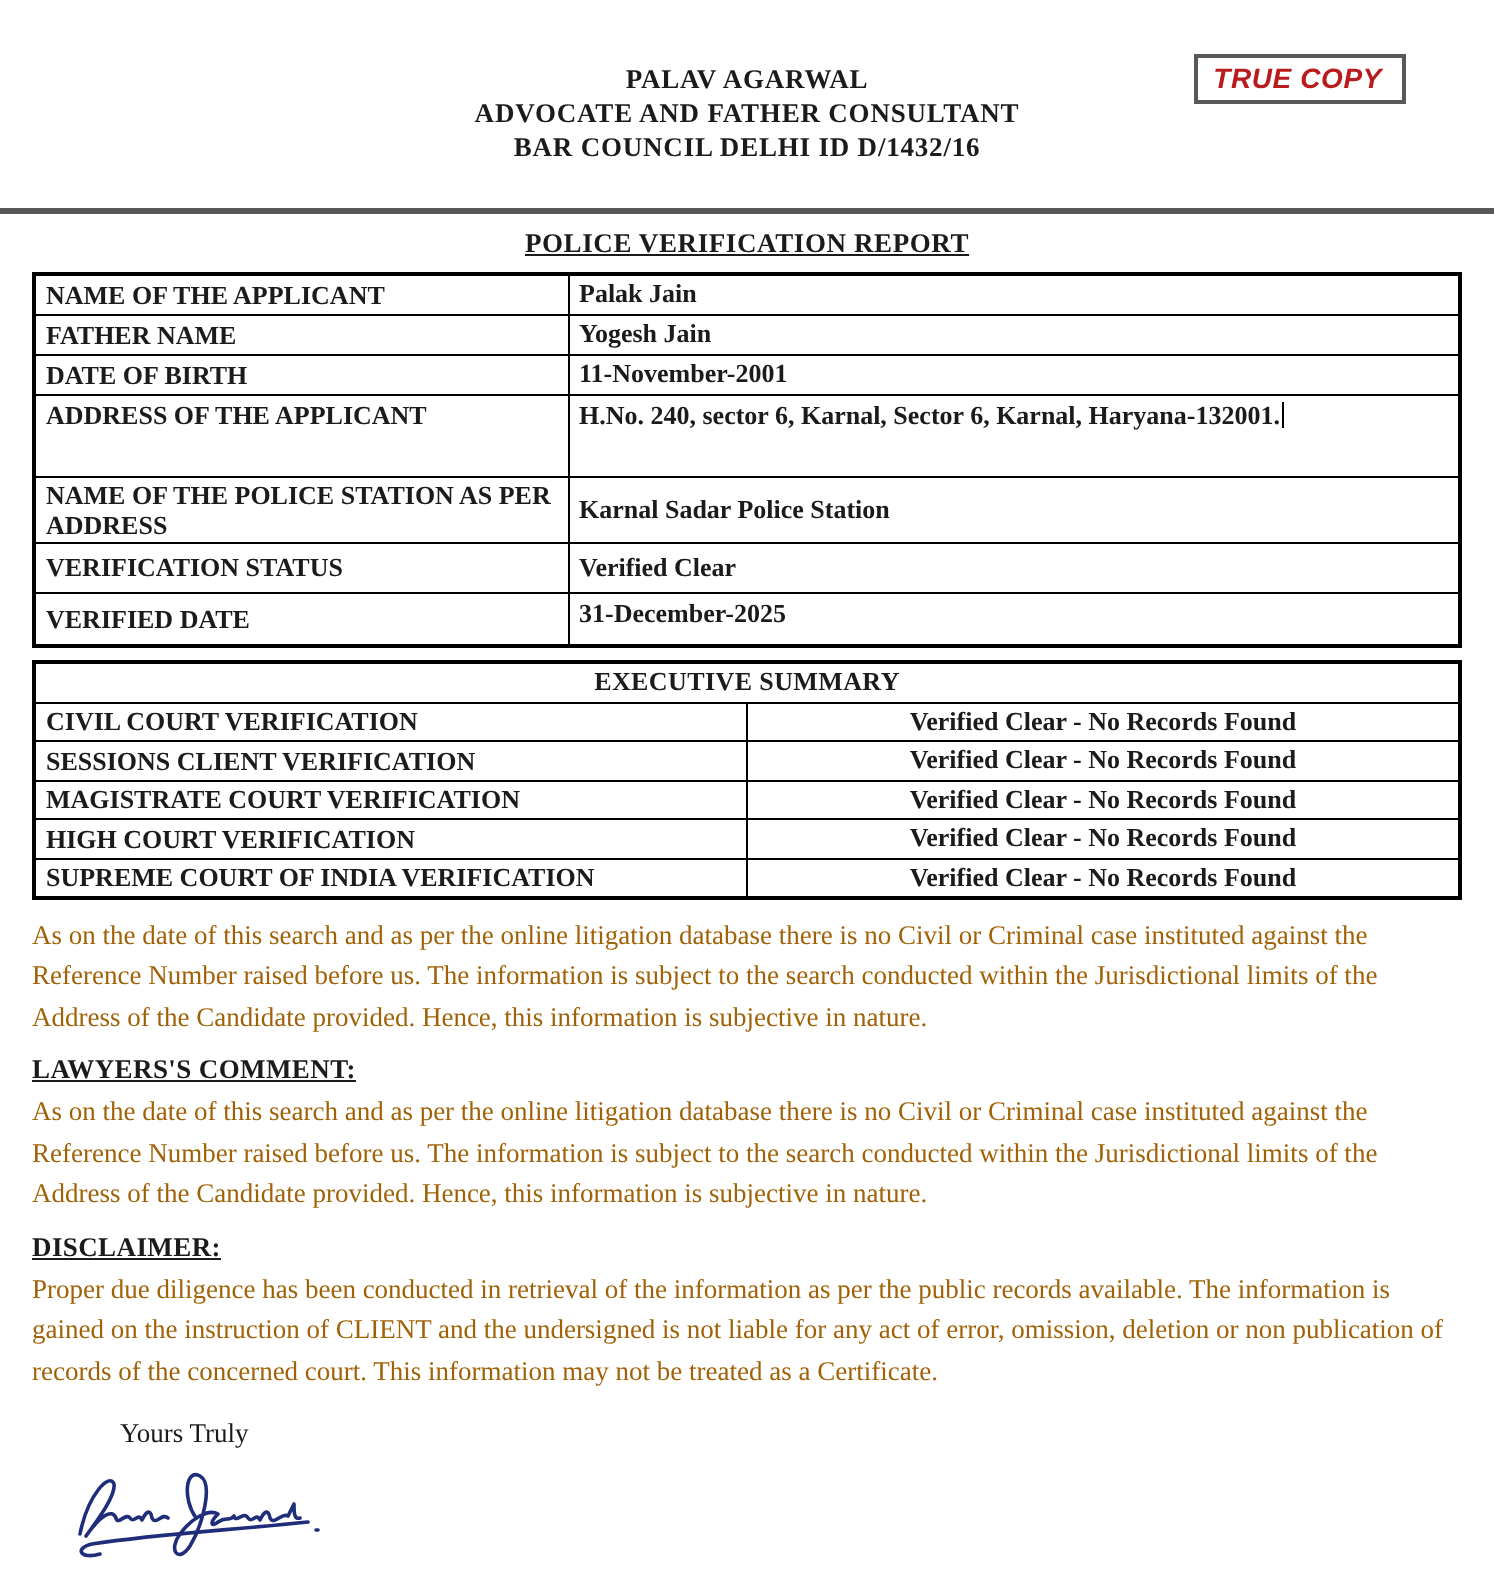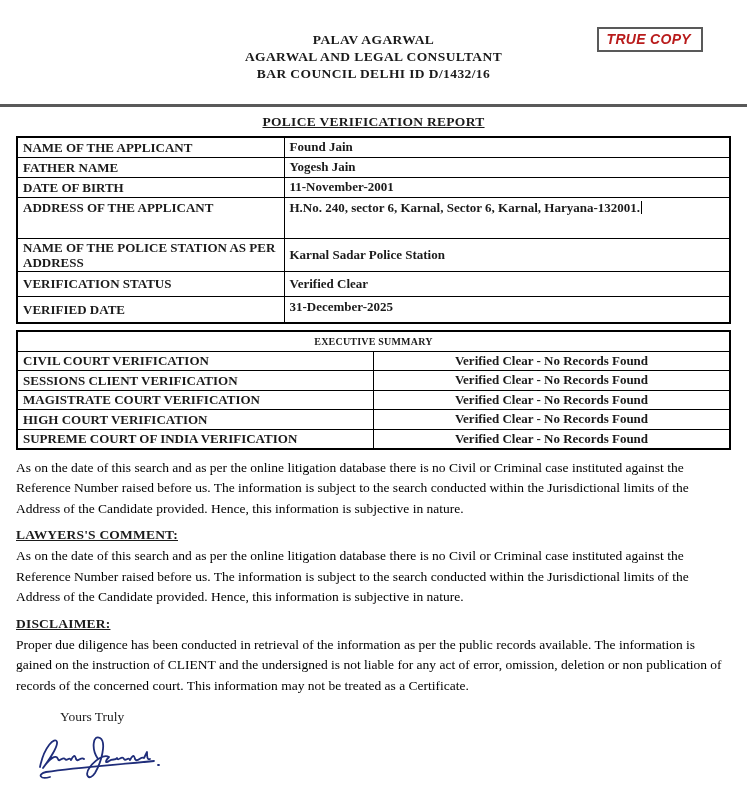--- a/index.html
+++ b/index.html
@@ -30,57 +30,57 @@
   td, th { border:1px solid #000; font-size:13px; padding:1px 5px; }
   td.lbl { font-weight:bold; width:267px; line-height:15px; }
   td.val { font-weight:bold; }
   .tbl1 tr.h19 { height:20px; }
   .tbl1 tr.addr { height:41px; }
   .tbl1 tr.addr td { vertical-align:top; padding-top:2px; }
   .tbl1 tr.police { height:33px; }
   .tbl1 tr.status { height:25px; }
   .tbl1 tr.vdate { height:27px; }
   .tbl1 tr.vdate td.val { vertical-align:top; padding-top:2px; }
-  .tbl2 th { font-size:10px; height:20px; font-weight:bold; letter-spacing:0.2px; }
+  .tbl2 th { font-size:13px; height:20px; font-weight:bold; letter-spacing:0.2px; }
   .tbl2 tr { height:19.5px; }
   .tbl2 td.cval { text-align:center; font-weight:bold; }
   .text-cursor { display:inline-block; width:1px; height:13px; background:#000; margin-left:1px; vertical-align:-2px; }
 
   
   .sections { margin:0 16px; width:715px; }
   .sec { margin-top:8px; }
   .sec-h { font-weight:bold; font-size:13.5px; text-decoration:underline; letter-spacing:0.2px; }
-  .sec-p { margin-top:3px; font-size:13.5px; line-height:20.5px; color:#000000; }
+  .sec-p { margin-top:3px; font-size:13.5px; line-height:20.5px; color:#a16207; }
 
   
   .salutation { margin:13px 0 0 60px; font-size:13.5px; }
   .sig-wrap { margin:2px 0 0 30px; height:56px; }
 </style>
 </head>
 <body>
 
 <div class="page">
 
   <div class="letterhead">
     <div>PALAV AGARWAL</div>
-    <div>AGARWAL AND LEGAL CONSULTANT</div>
+    <div>ADVOCATE AND FATHER CONSULTANT</div>
     <div>BAR COUNCIL DELHI ID D/1432/16</div>
   </div>
 
   <div class="true-copy">TRUE COPY</div>
 
   <div class="top-rule"></div>
 
   <div class="doc-title">POLICE VERIFICATION REPORT</div>
 
   <table class="tbl1">
     <tbody>
       <tr class="h19">
         <td class="lbl">NAME OF THE APPLICANT</td>
-        <td class="val">Found Jain</td>
+        <td class="val">Palak Jain</td>
       </tr>
       <tr class="h19">
         <td class="lbl">FATHER NAME</td>
         <td class="val">Yogesh Jain</td>
       </tr>
       <tr class="h19">
         <td class="lbl">DATE OF BIRTH</td>
         <td class="val">11-November-2001</td>
       </tr>
       <tr class="addr">

